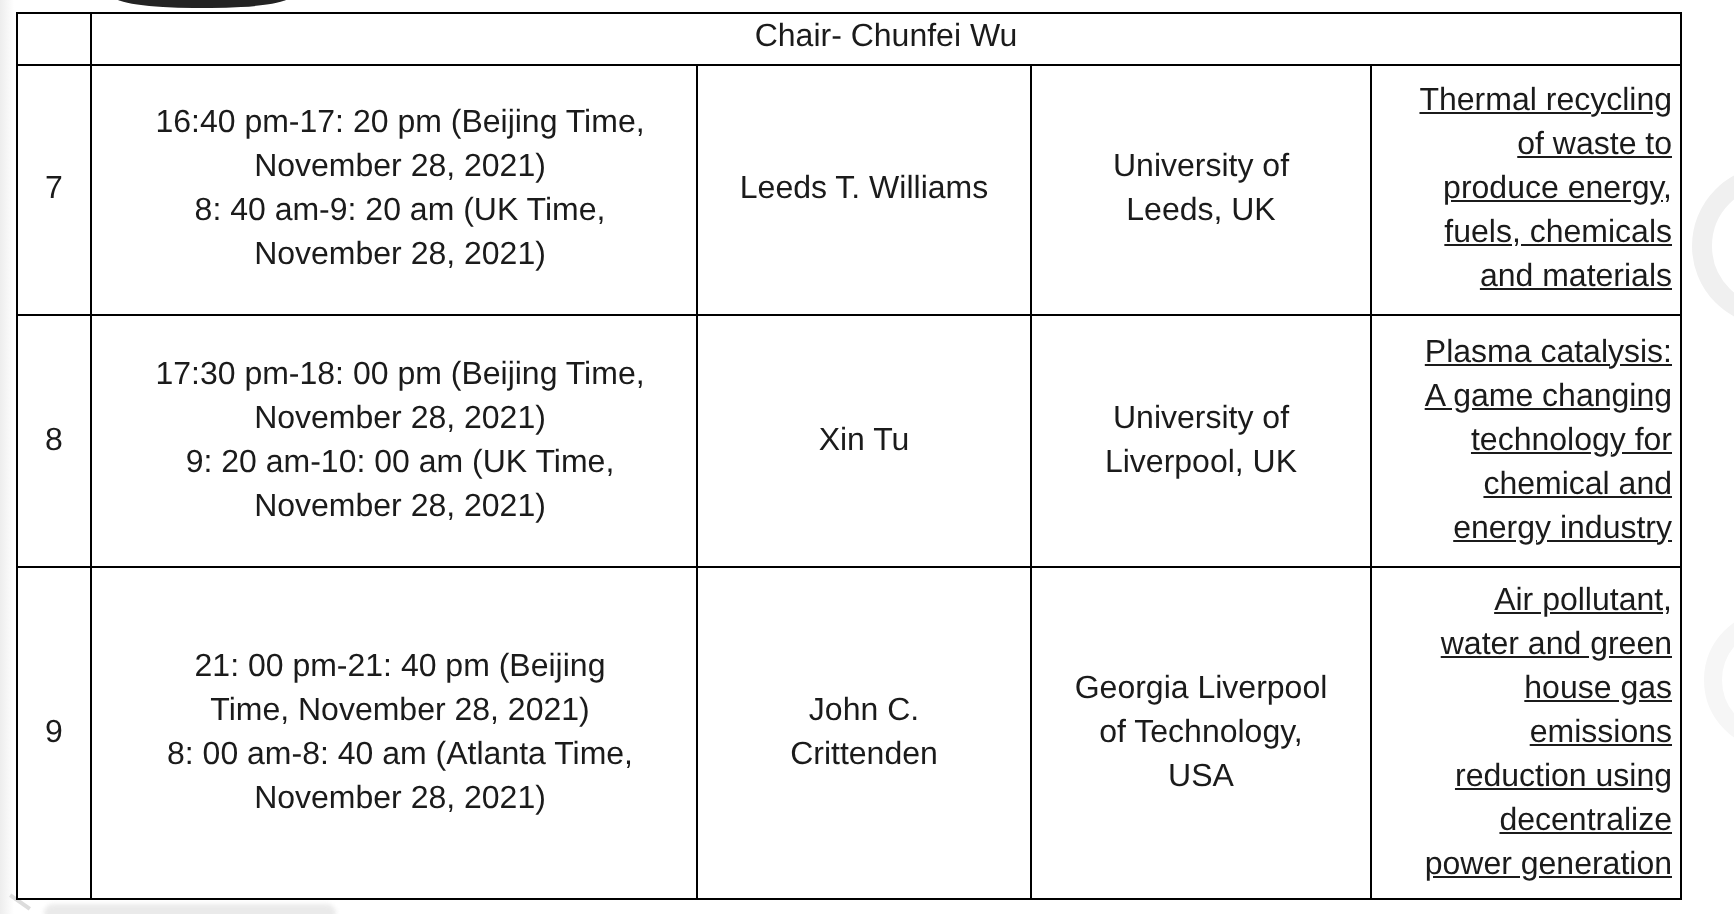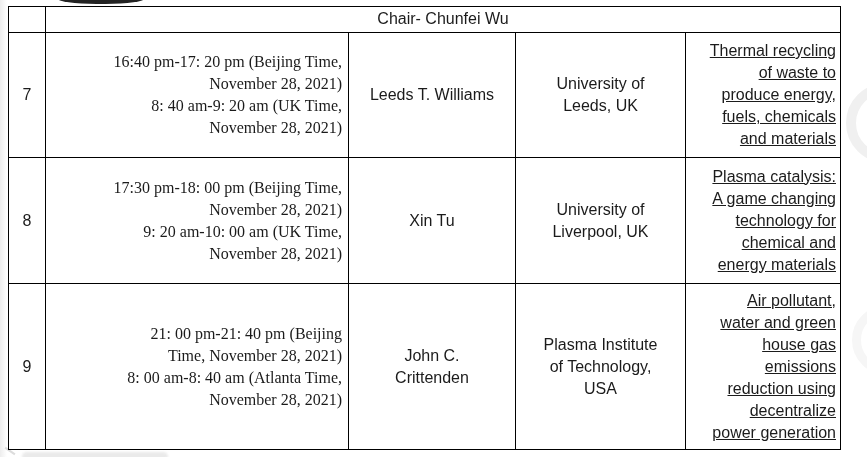--- a/index.html
+++ b/index.html
@@ -49,24 +49,23 @@
   tr.row-9         { height: 166px; }
 
   td.c-chair {
     text-align: center;
     padding: 1px 0 2px 0;
   }
   td.c-num {
     text-align: center;
   }
   td.c-time {
-    text-align: right;
+    text-align: center;
     padding: 6px 6px 6px 12px;
     white-space: pre-line;
-    font-family: Liberation Serif, serif;
   }
   td.c-mid {
     text-align: center;
     padding: 4px 8px;
     white-space: pre-line;
   }
   td.c-topic {
     text-align: right;
     padding: 2px 4px;
     white-space: pre-line;
@@ -173,32 +172,32 @@
 November 28, 2021)
 9: 20 am-10: 00 am (UK Time,
 November 28, 2021)</td>
       <td class="c-mid">Xin Tu</td>
       <td class="c-mid">University of
 Liverpool, UK</td>
       <td class="c-topic">Plasma catalysis:
 A game changing
 technology for
 chemical and
-energy materials</td>
+energy industry</td>
     </tr>
 
     <tr class="row-9">
       <td class="c-num">9</td>
       <td class="c-time">21: 00 pm-21: 40 pm (Beijing
 Time, November 28, 2021)
 8: 00 am-8: 40 am (Atlanta Time,
 November 28, 2021)</td>
       <td class="c-mid">John C.
 Crittenden</td>
-      <td class="c-mid">Plasma Institute
+      <td class="c-mid">Georgia Liverpool
 of Technology,
 USA</td>
       <td class="c-topic">Air pollutant,
 water and green
 house gas
 emissions
 reduction using
 decentralize
 power generation</td>
     </tr>

